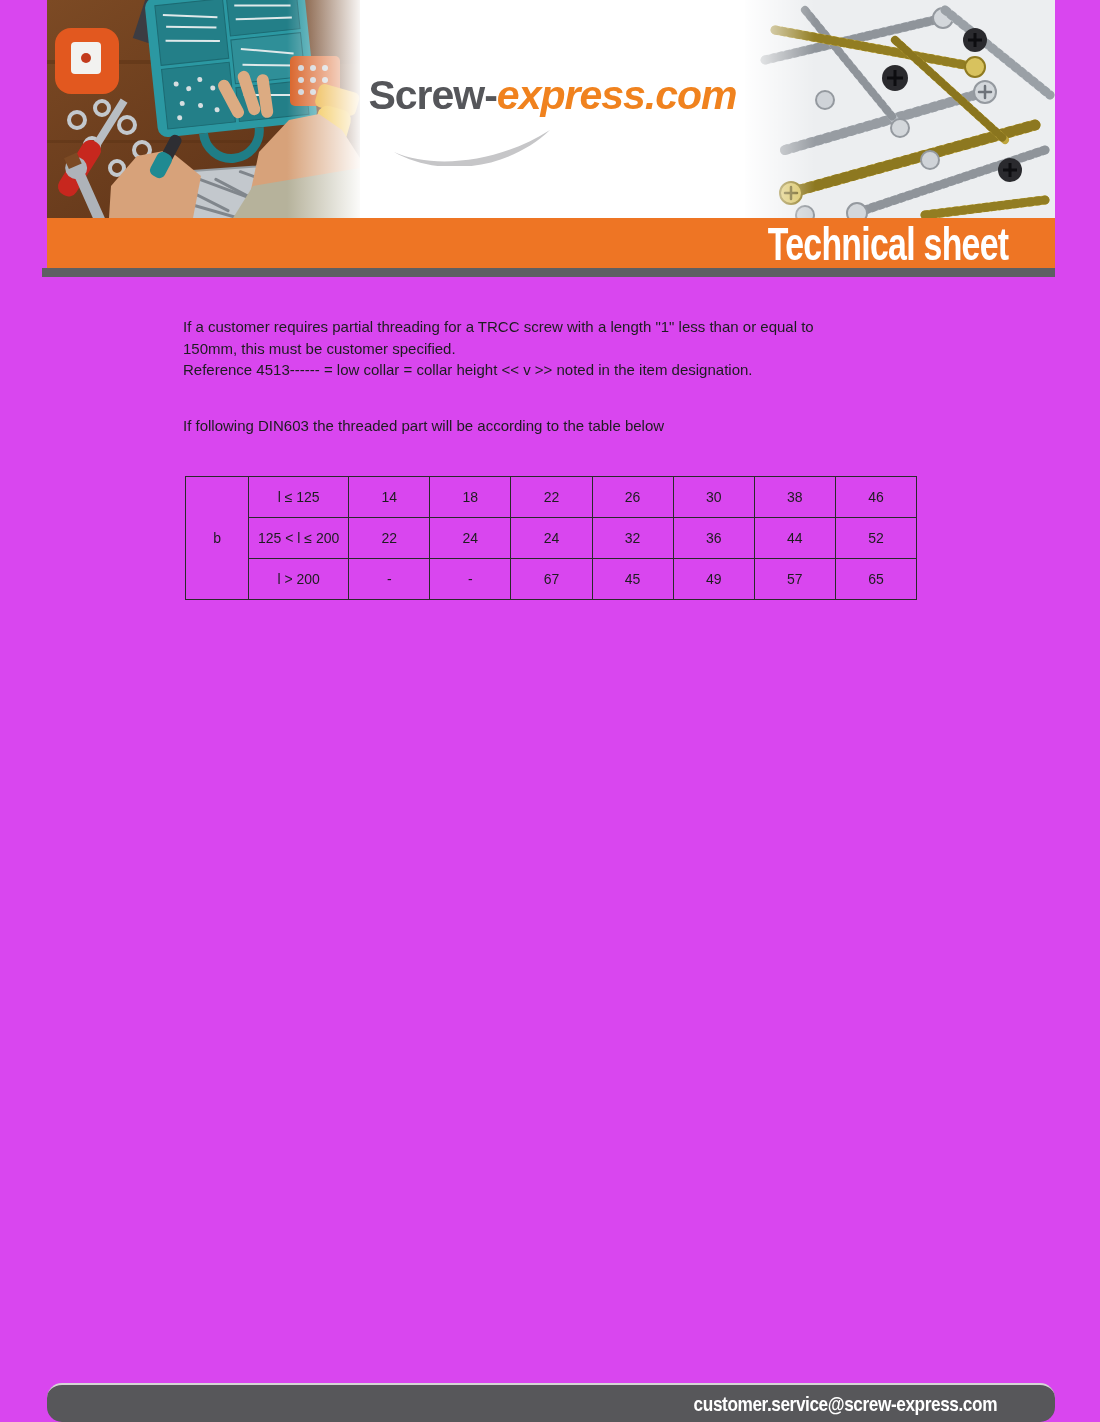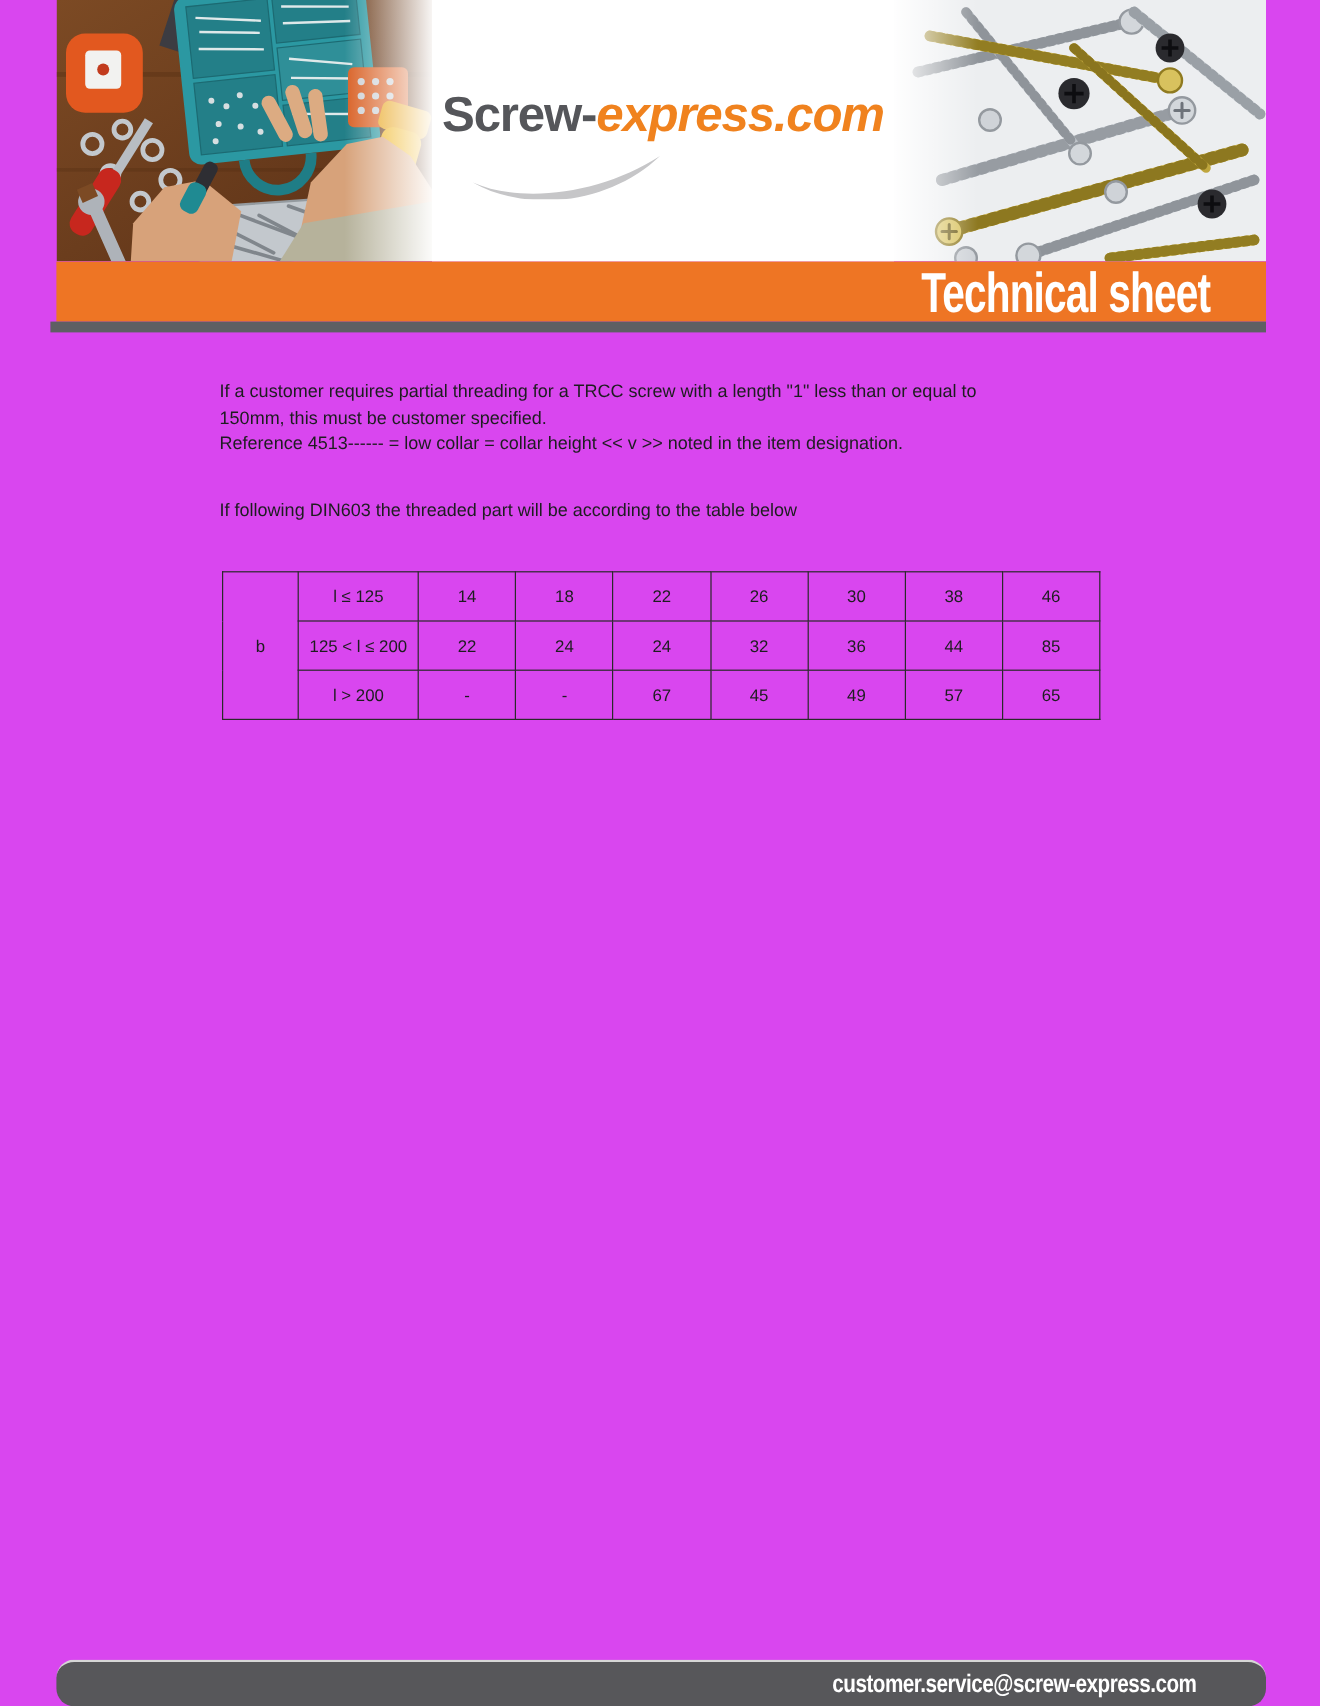--- a/index.html
+++ b/index.html
@@ -318,21 +318,21 @@
           <td>46</td>
         </tr>
         <tr>
           <td>125 &lt; l ≤ 200</td>
           <td>22</td>
           <td>24</td>
           <td>24</td>
           <td>32</td>
           <td>36</td>
           <td>44</td>
-          <td>85</td>
+          <td>52</td>
         </tr>
         <tr>
           <td>l &gt; 200</td>
           <td>-</td>
           <td>-</td>
           <td>67</td>
           <td>45</td>
           <td>49</td>
           <td>57</td>
           <td>65</td>

